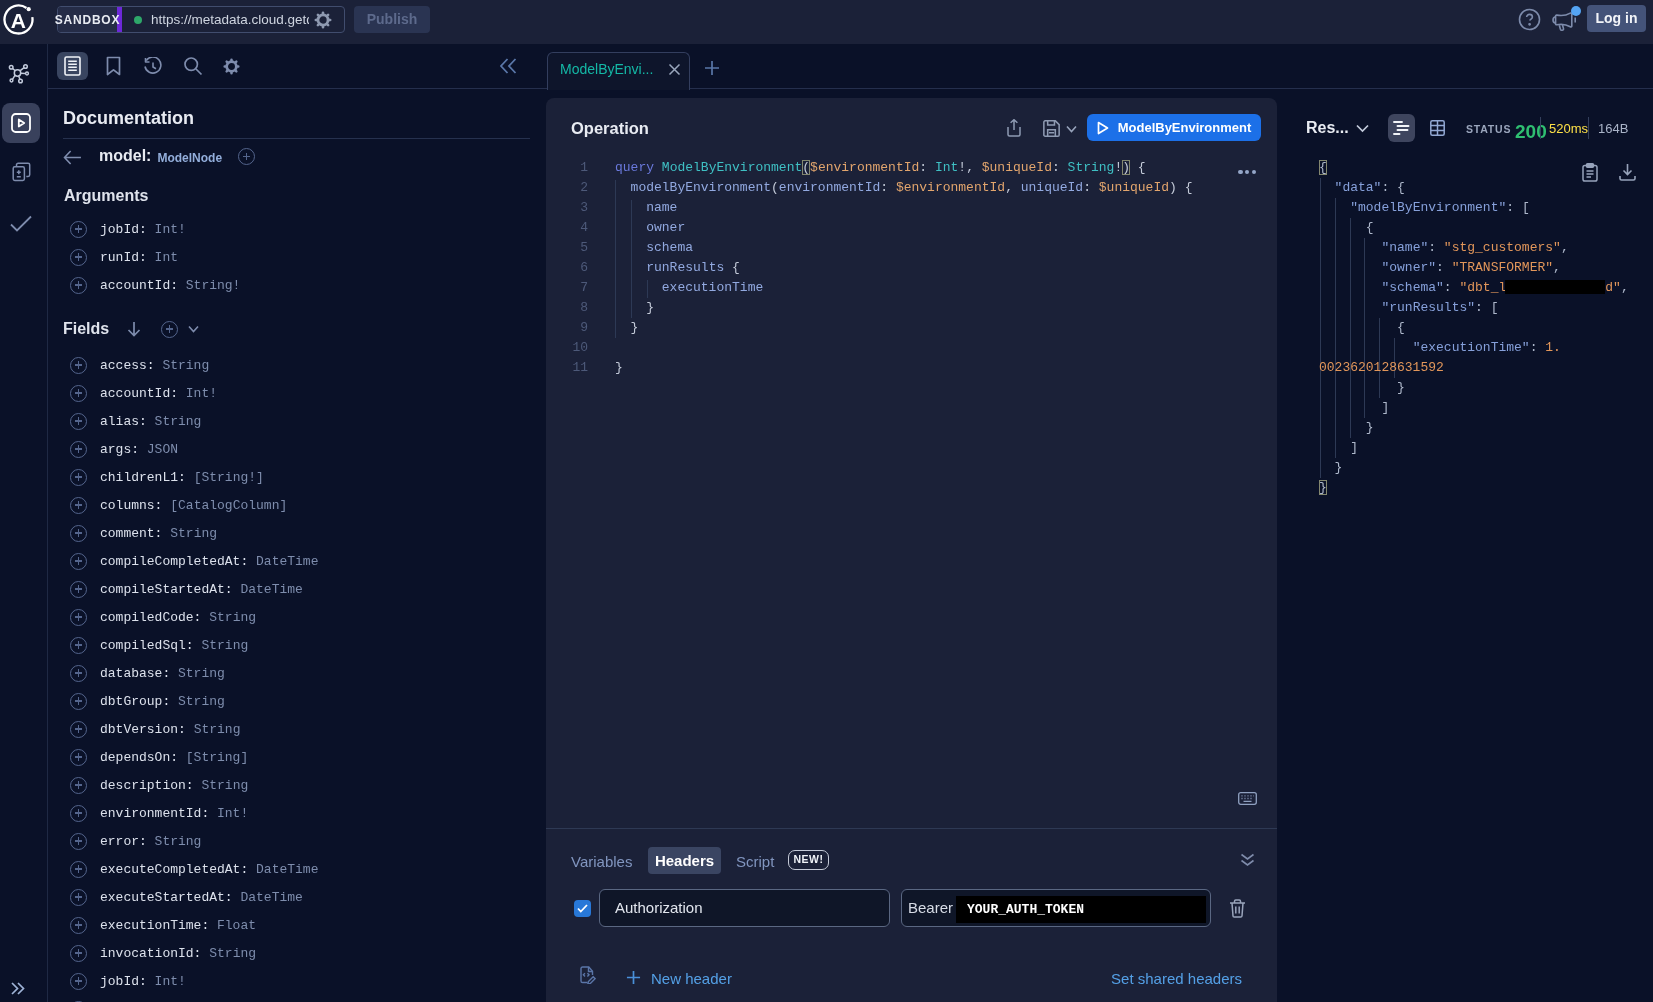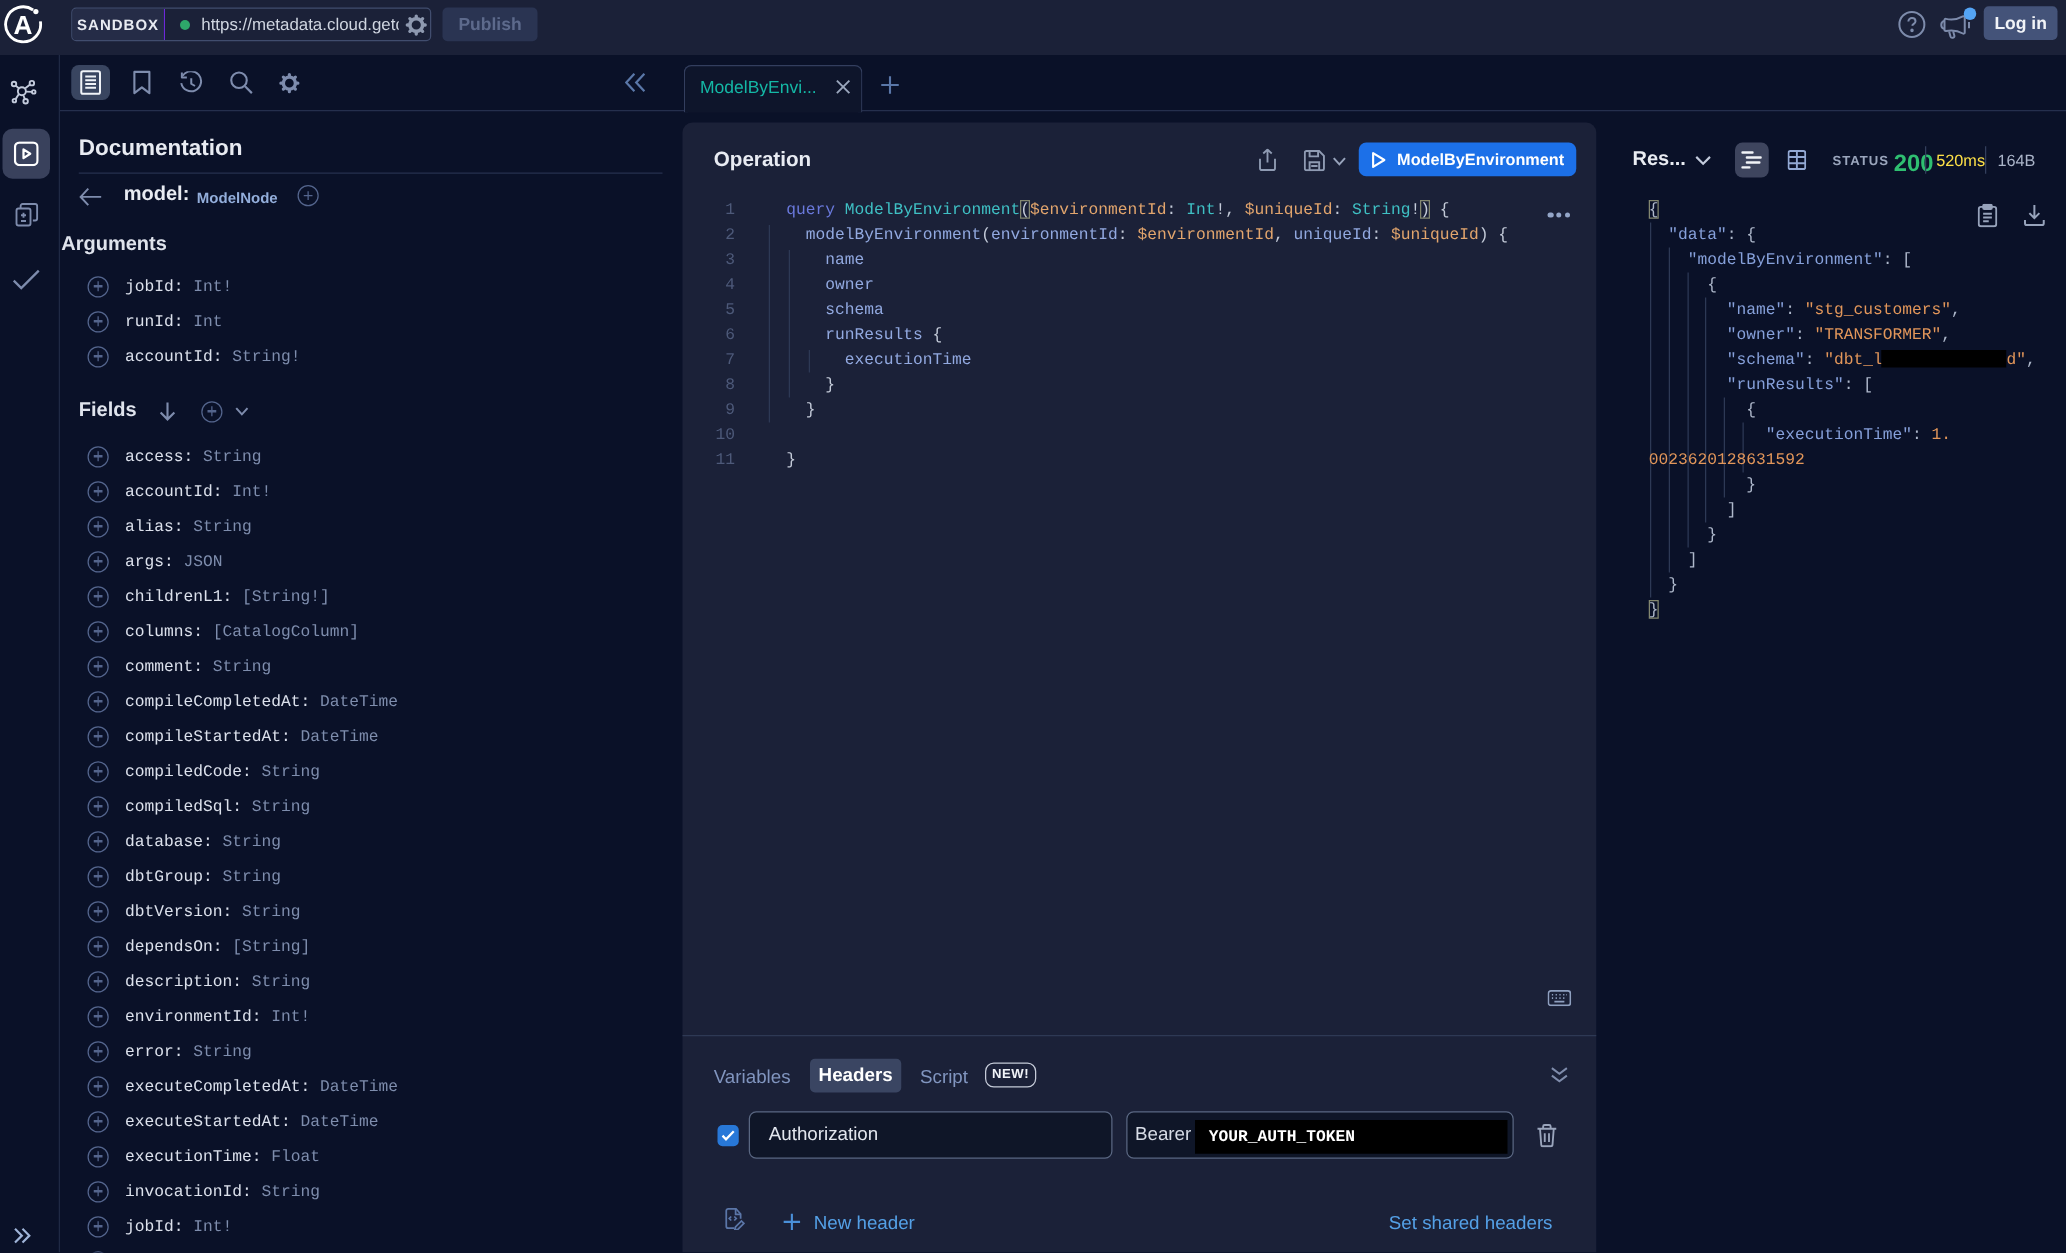--- a/index.html
+++ b/index.html
@@ -3,21 +3,21 @@
 <meta charset="utf-8">
 <style>
 *{margin:0;padding:0;box-sizing:border-box}
 html,body{width:1653px;height:1002px;overflow:hidden}
 body{background:#0a1128;font-family:"Liberation Sans",sans-serif;position:relative}
 .a{position:absolute}
 svg{display:block}
 
 #topbar{left:0;top:0;width:1653px;height:44px;background:#1b2138}
 .urlbar{left:57px;top:6px;width:288px;height:27px;border:1px solid #414d6e;border-radius:4px;display:flex;align-items:center}
-.sandseg{width:74px;height:100%;border-right:1px solid #6d28d9;background:#252c47;display:flex;align-items:center;justify-content:center;border-radius:3px 0 0 3px;color:#e8ebf2;font-size:12px;font-weight:bold;letter-spacing:.8px}
+.sandseg{width:64px;height:100%;border-right:5px solid #6d28d9;background:#252c47;display:flex;align-items:center;justify-content:center;border-radius:3px 0 0 3px;color:#e8ebf2;font-size:12px;font-weight:bold;letter-spacing:.8px}
 .pubbtn{left:354px;top:6px;width:76px;height:27px;background:#2a3452;border-radius:4px;color:#5d6a8c;font-size:14px;font-weight:bold;text-align:center;line-height:27px}
 .loginbtn{left:1587px;top:5px;width:59px;height:27px;background:#445379;border-radius:4px;color:#f2f4f8;font-size:14px;font-weight:bold;text-align:center;line-height:27px}
 
 #vdiv{left:47px;top:44px;width:1px;height:958px;background:#1f2944}
 #hdiv{left:48px;top:88px;width:1605px;height:1px;background:#252f4d}
 .railsel{left:2px;top:103px;width:38px;height:40px;background:#39415c;border-radius:8px}
 .docsel{left:57px;top:52px;width:31px;height:28px;background:#394560;border-radius:6px}
 
 .dochead{left:63px;top:108px;color:#e8ebf2;font-size:18px;font-weight:bold}
 .docline{left:63px;top:138px;width:467px;height:1px;background:#26314e}
@@ -27,21 +27,21 @@
 .plus::before{content:"";position:absolute;left:50%;top:3.8px;bottom:3.8px;width:1.4px;margin-left:-.7px;background:#54658d}
 .plus::after{content:"";position:absolute;top:50%;left:3.8px;right:3.8px;height:1.4px;margin-top:-.7px;background:#54658d}
 .fn{font-family:"Liberation Mono",monospace;font-size:13px;color:#dce1ec}
 .ft{font-family:"Liberation Mono",monospace;font-size:13px;color:#7e8dad}
 
 #panel{left:546px;top:98px;width:731px;height:904px;background:#1b2138;border-radius:8px 8px 0 0}
 .tab{left:547px;top:52px;width:143px;height:37.5px;border:1px solid #333e5e;border-bottom:none;border-radius:6px 6px 0 0;background:#0e152b}
 .runbtn{left:1087px;top:114px;width:174px;height:27px;background:#1c70e8;border-radius:6px;color:#fff;font-size:13px;font-weight:bold;display:flex;align-items:center;justify-content:center;gap:9px}
 .cl{left:546px;height:20px;font-family:"Liberation Mono",monospace;font-size:13px;line-height:20px;white-space:pre}
 .cl .ln{display:inline-block;width:42px;text-align:right;color:#4d5979;vertical-align:top}
-.cl .ct{display:inline-block;margin-left:41px;color:#c3cad8}
+.cl .ct{display:inline-block;margin-left:27px;color:#c3cad8}
 .kw{color:#6a79dc}.tl{color:#3fc0c4}.vr{color:#e2a56d}.fd{color:#92a9e0}.pn{color:#c3cad8}
 .bx{outline:1px solid #83876f;outline-offset:-1px}
 .guide{width:1px;background:#2d3955}
 
 .htab{font-size:15px;color:#8195bf}
 .hdrinput{border:1px solid #5a6782;border-radius:6px;height:38px;background:#0f1628}
 .blue{color:#54a0e6;font-weight:normal;font-size:15px}
 
 .jl{height:20px;font-family:"Liberation Mono",monospace;font-size:13px;line-height:20px;white-space:pre}
 .jk{color:#86a0da}.jv{color:#e2965a}.jp{color:#aeb8cb}
@@ -128,21 +128,21 @@
 <div class="a dochead">Documentation</div>
 <div class="a docline"></div>
 <div class="a" style="left:63px;top:143px;height:22px;display:flex;align-items:flex-end">
   <svg width="19" height="15" viewBox="0 0 20 16" fill="none" stroke="#7e8cad" stroke-width="1.7">
       <path d="M8 1L1.5 8 8 15M1.5 8H19"></path>
     </svg>
   <span style="margin-left:17px;font-size:16px;font-weight:bold;color:#e8ebf2">model:</span>
   <span style="margin-left:6px;font-size:12px;font-weight:bold;color:#93aedb">ModelNode</span>
   <span class="plus" style="margin-left:16px;margin-right:0"></span>
 </div>
-<div class="a sechead" style="left:49px;top:187px">Arguments</div>
+<div class="a sechead" style="left:64px;top:187px">Arguments</div>
 <div class="frow a" style="top:215px">
     <span class="plus"></span>
     <span class="fn">jobId:</span>
     <span class="ft">&nbsp;Int!</span>
   </div>
 <div class="frow a" style="top:243px">
     <span class="plus"></span>
     <span class="fn">runId:</span>
     <span class="ft">&nbsp;Int</span>
   </div>

